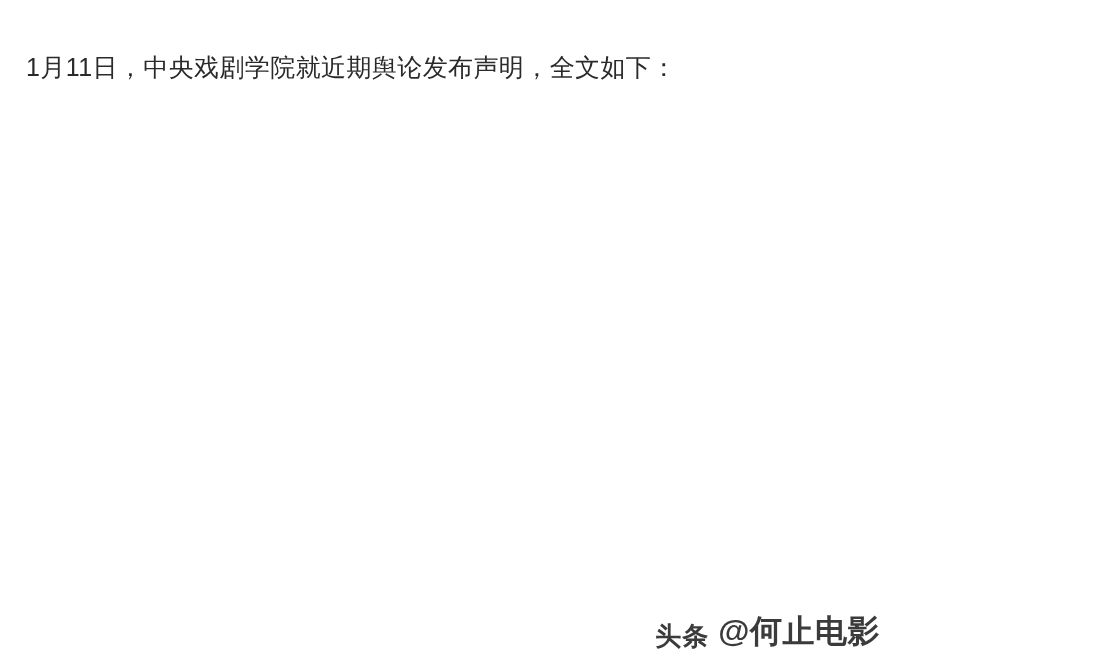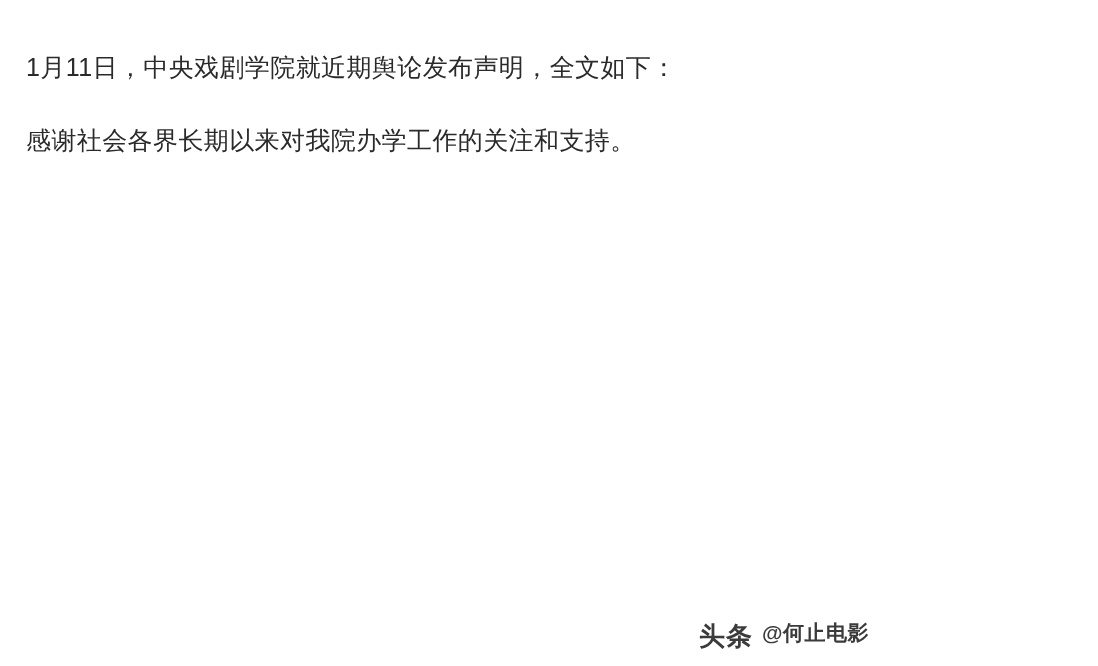--- a/index.html
+++ b/index.html
@@ -28,47 +28,46 @@
     letter-spacing: 0.4px;
     margin: 0 0 26px 0;
     text-align: justify;
     word-break: break-all;
   }
   .para:last-of-type {
     margin-bottom: 0;
   }
   .watermark {
     position: absolute;
-    right: 33px;
+    right: 22px;
     bottom: 12px;
     display: flex;
-    align-items: flex-start;
+    align-items: flex-end;
     gap: 9px;
     color: #2b2b2b;
     font-size: 26px;
     font-weight: bold;
     letter-spacing: 0.5px;
     opacity: 0.92;
   }
   .wm-logo {
     font-size: 26px;
     font-weight: bold;
     letter-spacing: 1px;
     color: #2b2b2b;
   }
   .wm-text {
-    font-size: 21px;
+    font-size: 32px;
     font-weight: bold;
     color: #2b2b2b;
   }
 </style>
 </head>
 <body>
 
 <div class="page">
   <p class="para">1月11日，中央戏剧学院就近期舆论发布声明，全文如下：</p>
-  <p class="para">感谢社会各界长期以来对我院办学工作的关注和支持。</p>
 
   <div class="watermark">
     <span class="wm-logo">头条</span>
     <span class="wm-text">@何止电影</span>
   </div>
 </div>
 
 </body></html>

